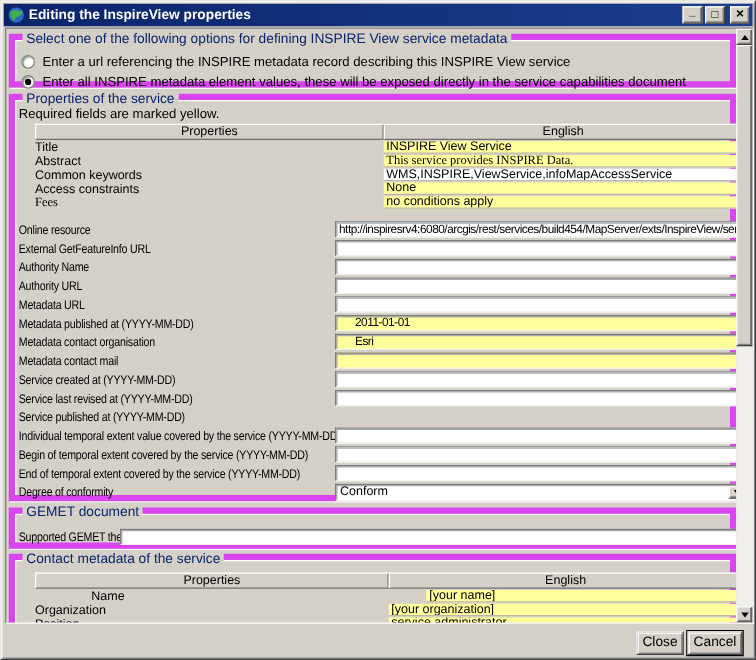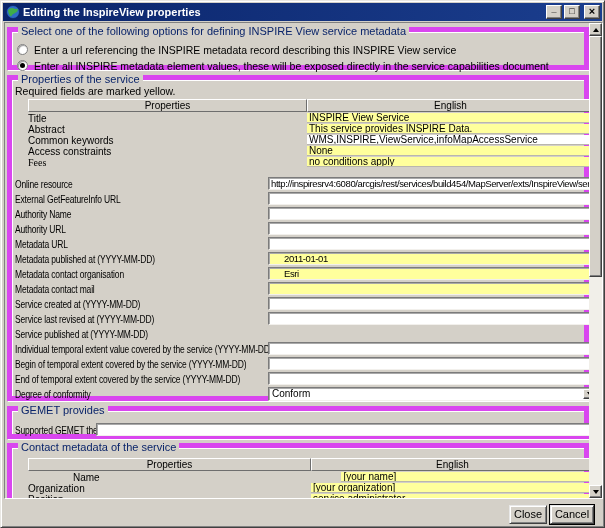--- a/index.html
+++ b/index.html
@@ -111,21 +111,21 @@
 
         <div>
 
             <div class="cellrow table-row" style="left: 16px; width: 566px; top: 33px;">
               <div class="clabel" style="width:279px;">Title</div>
               <div class="cval req" style="width:287px;">INSPIRE View Service</div>
             </div>
 
             <div class="cellrow table-row" style="left: 16px; width: 566px; top: 44px;">
               <div class="clabel" style="width:279px;">Abstract</div>
-              <div class="cval req" style="width:287px;">This service provides INSPIRE Data.</div>
+              <div class="cval req" style="width:287px;font-family:Liberation Serif, serif;">This service provides INSPIRE Data.</div>
             </div>
 
             <div class="cellrow table-row" style="left: 16px; width: 566px; top: 55px;">
               <div class="clabel" style="width:279px;">Common keywords</div>
               <div class="cval" style="width:287px;">WMS,INSPIRE,ViewService,infoMapAccessService</div>
             </div>
 
             <div class="cellrow table-row" style="left: 16px; width: 566px; top: 66px;">
               <div class="clabel" style="width:279px;">Access constraints</div>
               <div class="cval req" style="width:287px;">None</div>
@@ -214,21 +214,21 @@
           <div class="combo" style="left:253px;width:331px;">
             <span>Conform</span>
             <span class="combobtn">
                 <span class="arrow-down"></span>
               </span>
           </div>
         </div>
       </div>
 
       <div class="group" style="top:383px;height:33px;">
-        <span class="gtitle">GEMET provides</span>
+        <span class="gtitle">GEMET document</span>
         <div class="irow" style="top:12px;">
           <div class="ilabel"><span>Supported GEMET themes</span></div>
           <input class="tin" readonly="" style="left: 81px; width: 501px;" value="">
         </div>
       </div>
 
       <div class="group" style="top:420px;height:62px;">
         <span class="gtitle">Contact metadata of the service</span>
         <div class="thead" style="left:16px;top:10px;width:566px;">
           <div class="th" style="width:283px;">Properties</div>

